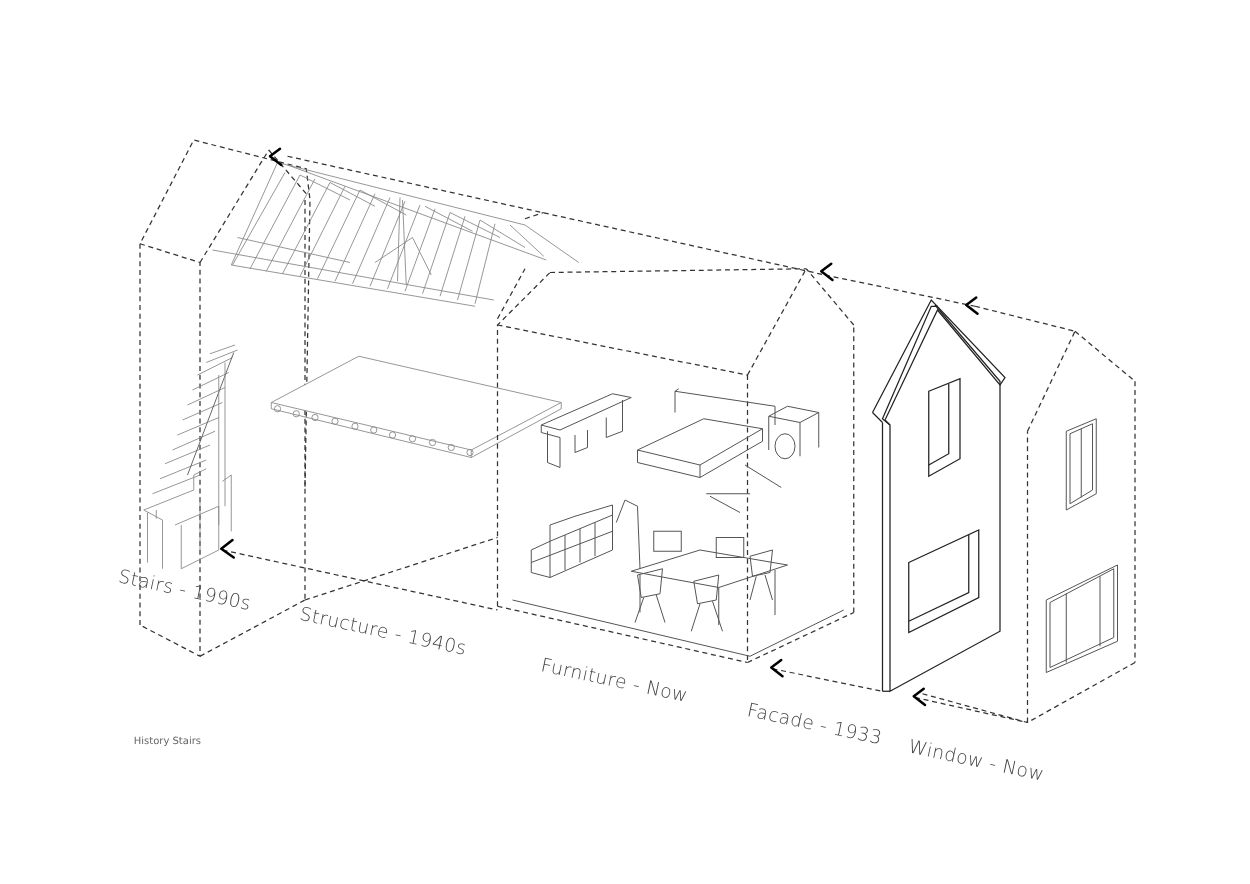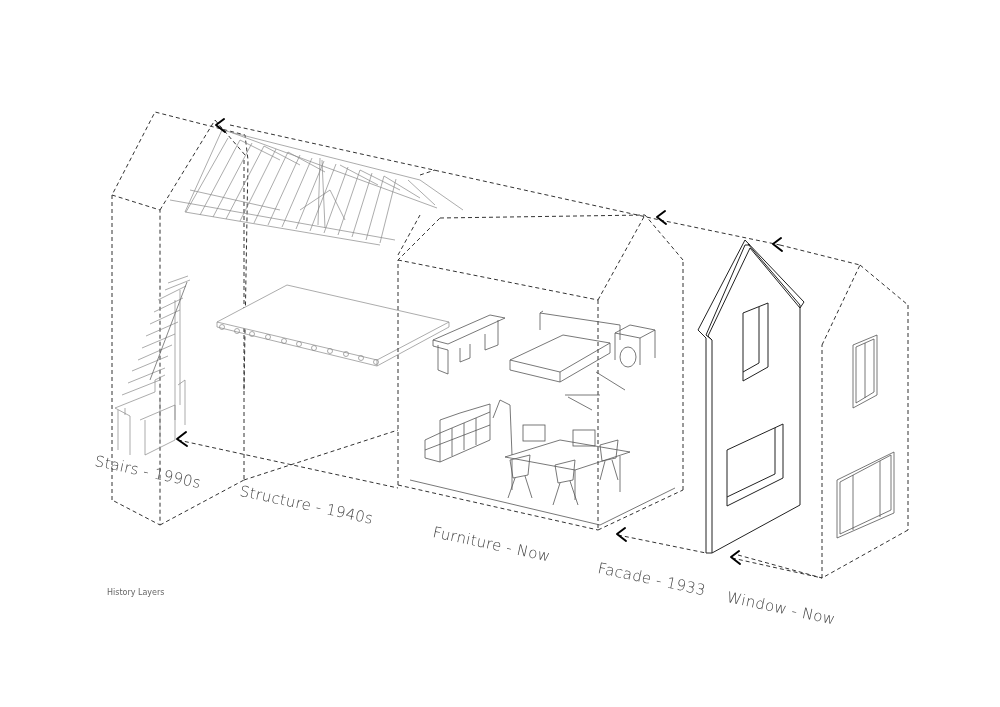--- a/index.html
+++ b/index.html
@@ -246,13 +246,13 @@
     <polyline class="arrow" points="739,551 731,557 740,564"></polyline>
   </g>
 </svg>
 
 <div class="label" style="left:97px; top:452px; transform: rotate(12deg);">Stairs - 1990s</div>
 <div class="label" style="left:242px; top:482px; transform: rotate(12deg);">Structure - 1940s</div>
 <div class="label" style="left:435px; top:523px; transform: rotate(12deg);">Furniture - Now</div>
 <div class="label" style="left:600px; top:559px; transform: rotate(12deg);">Facade - 1933</div>
 <div class="label" style="left:729px; top:588px; transform: rotate(12deg);">Window - Now</div>
 
-<div class="caption">History Layers</div>
+<div class="caption">History Stairs</div>
 
 </body></html>

